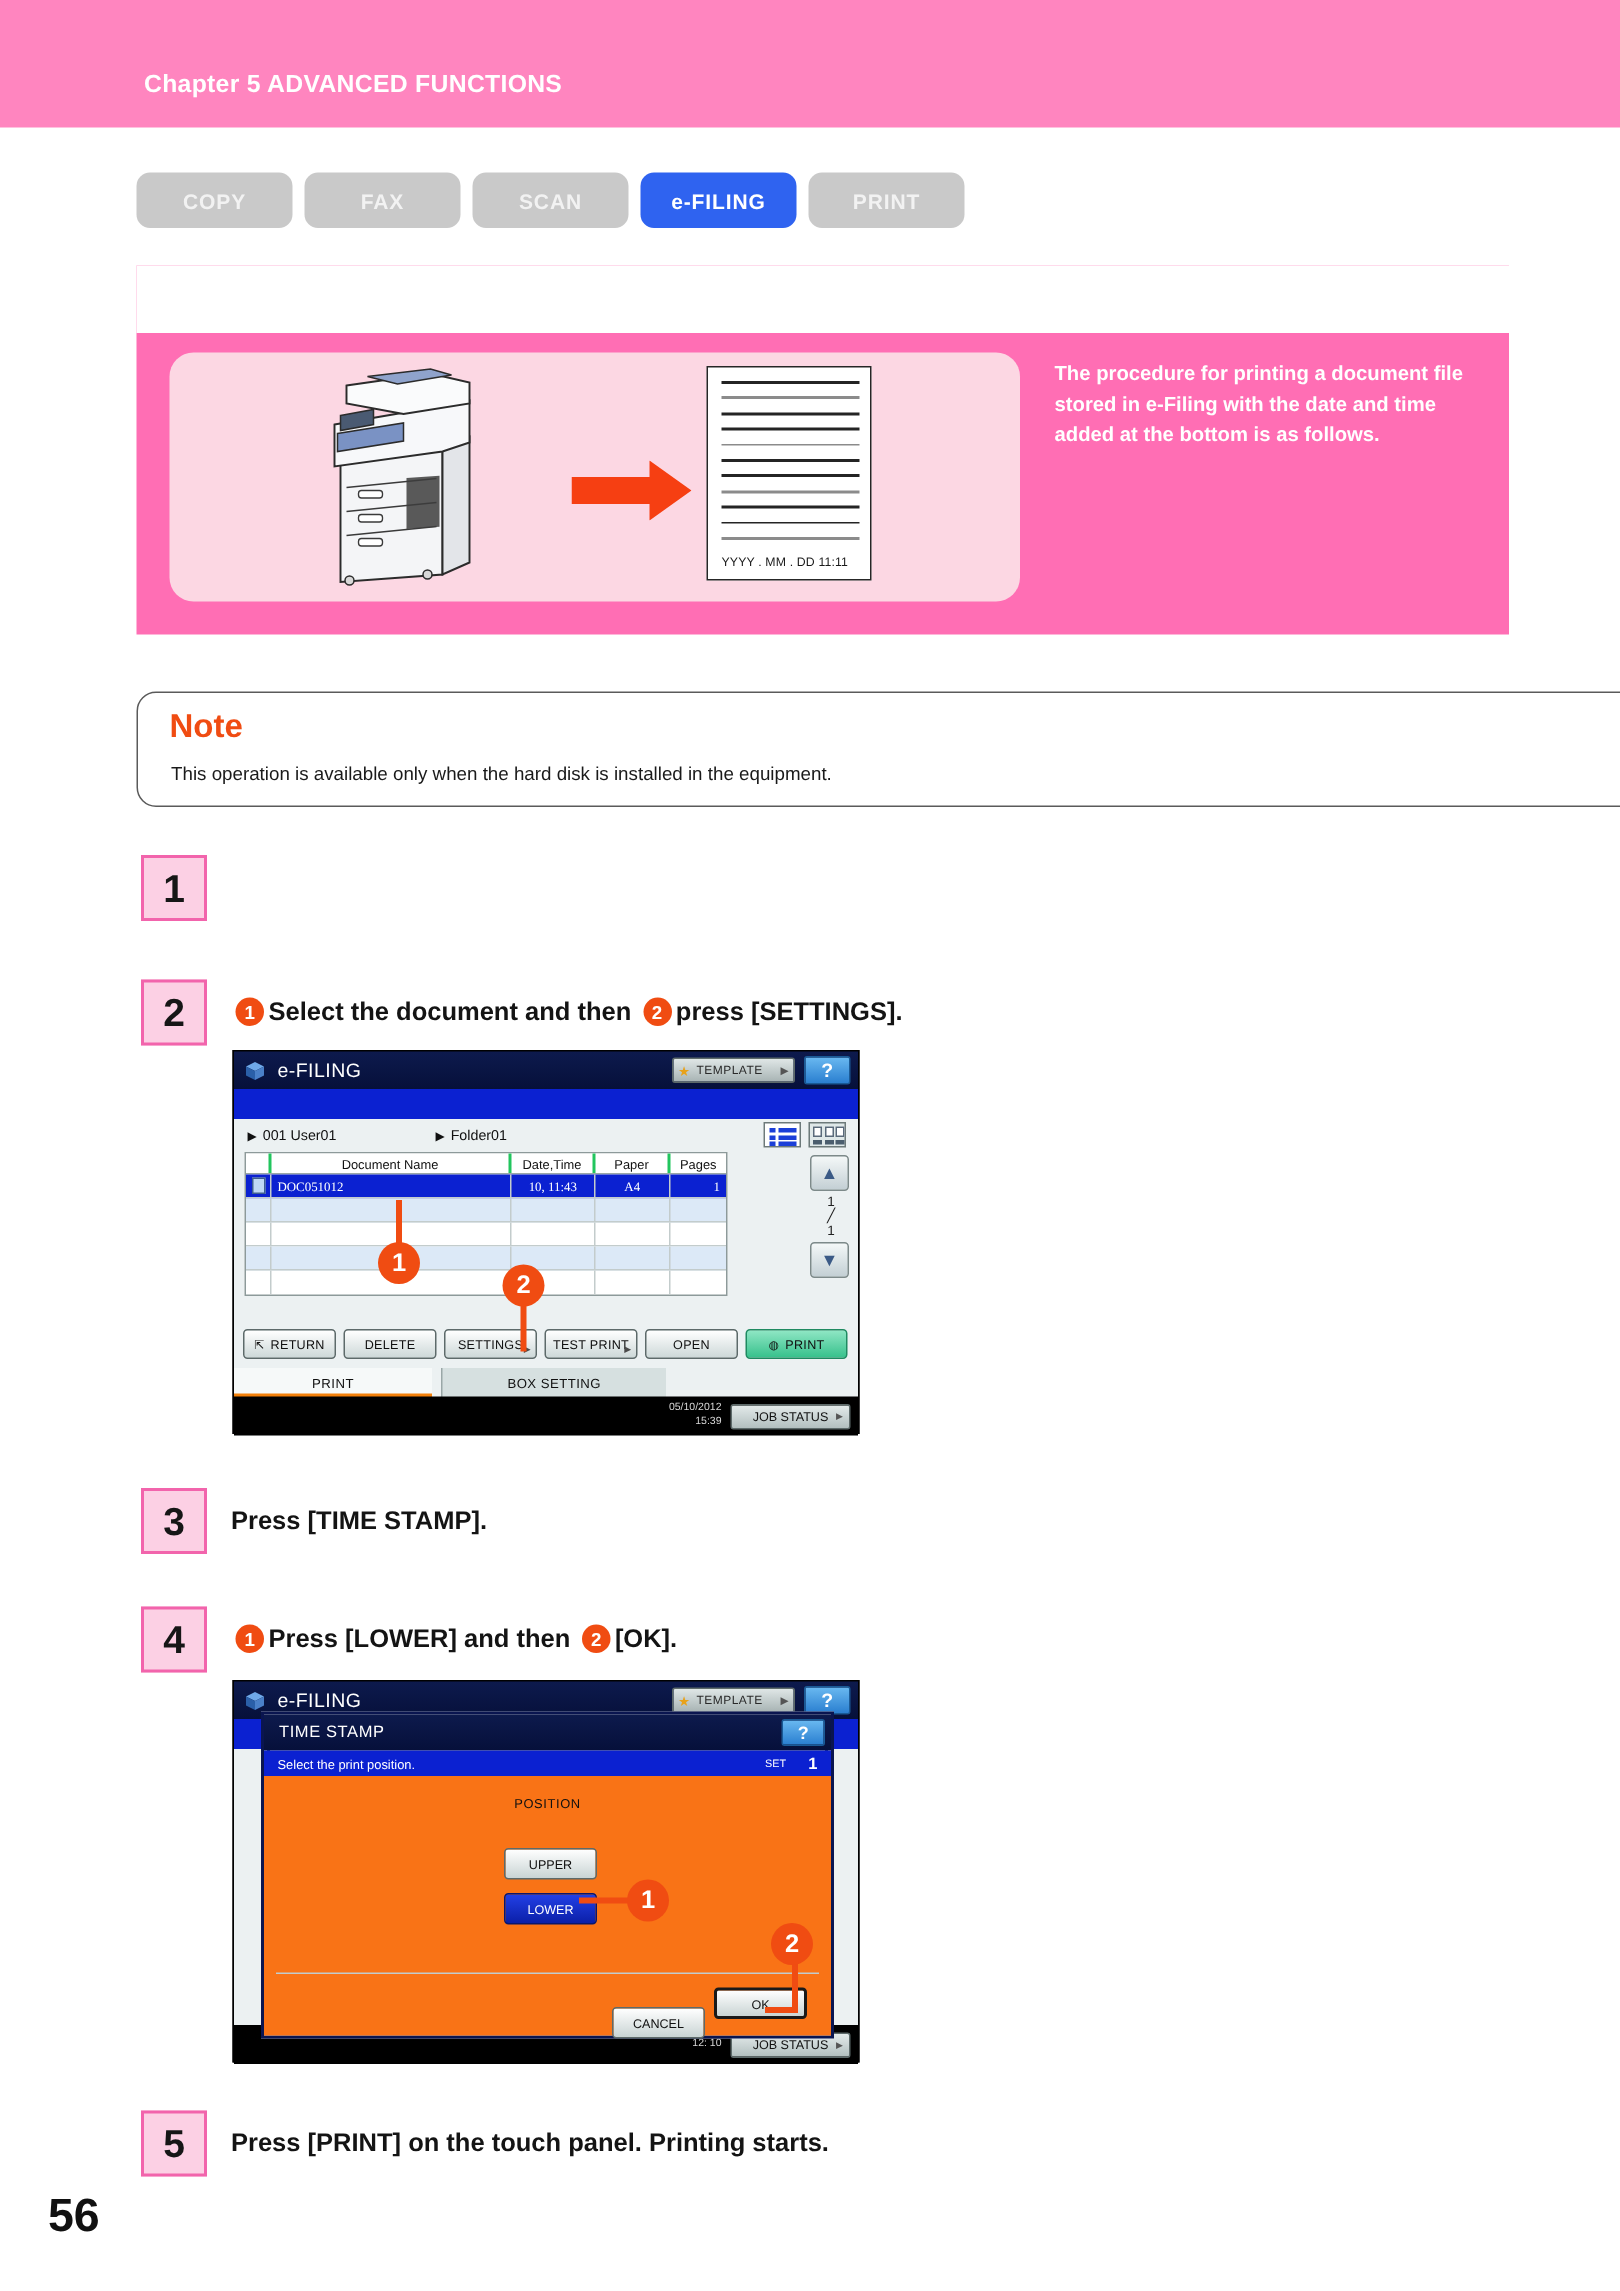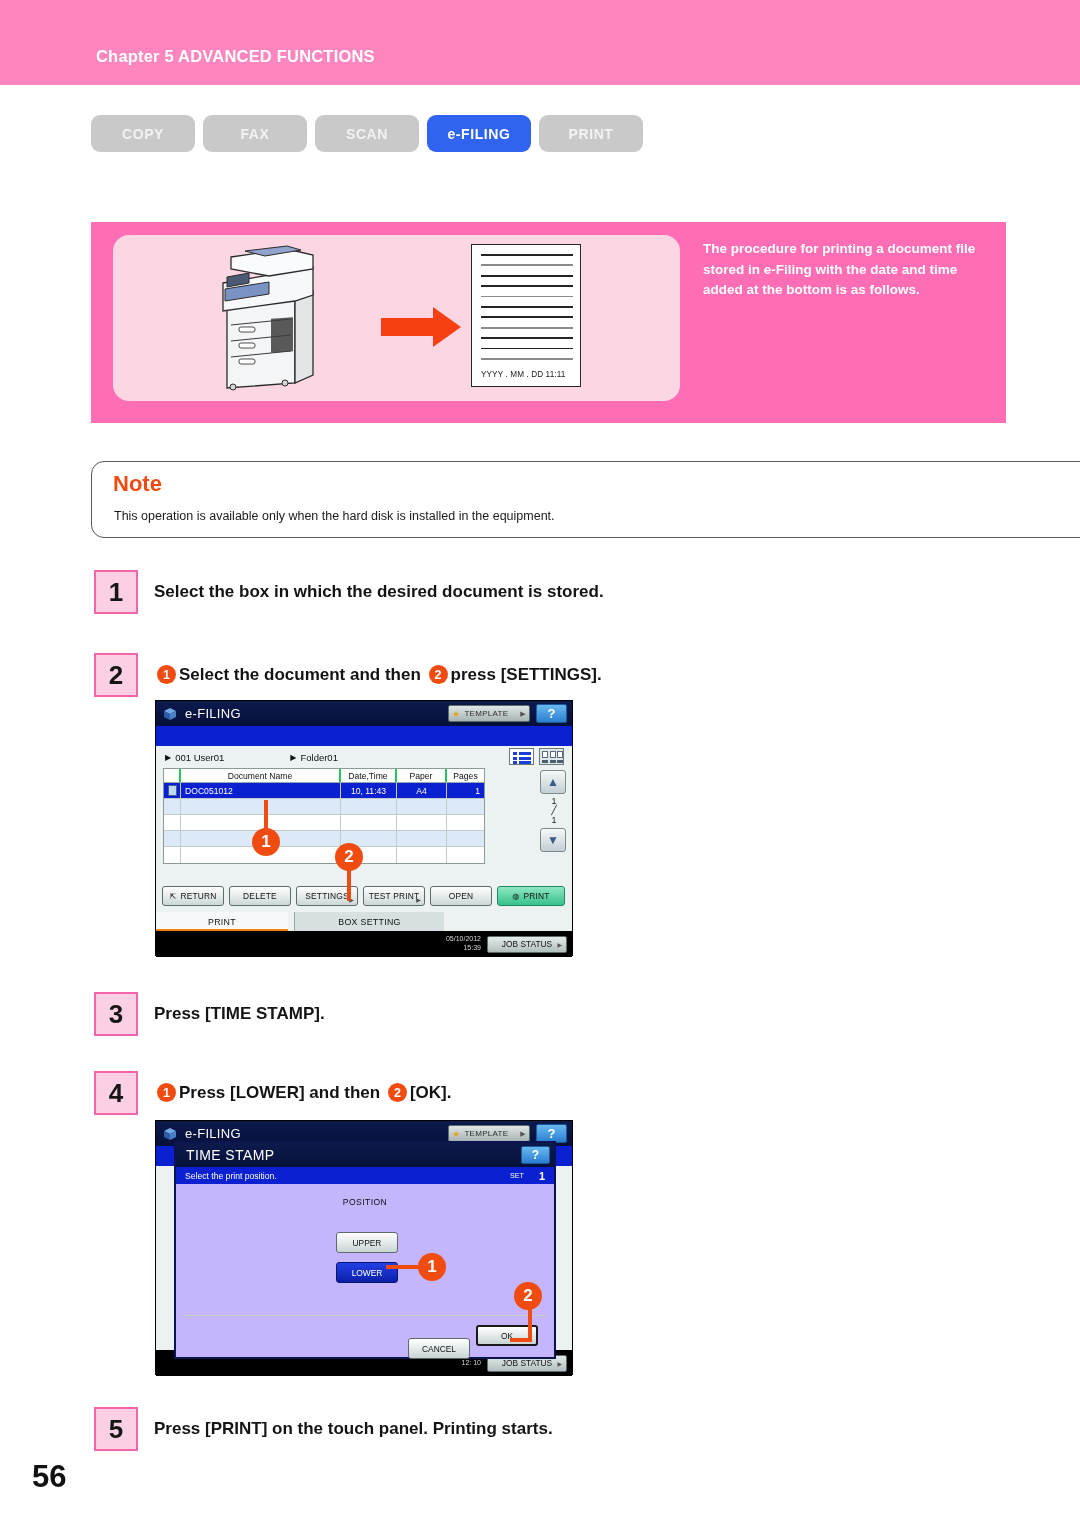--- a/index.html
+++ b/index.html
@@ -212,20 +212,21 @@
   .dt-head { display: flex; height: 14px; background: #ffffff; border-bottom: 1px solid #9aa7a7; }
   .dt-head div {
     display: flex; align-items: center; justify-content: center;
     color: #111; border-right: 2px solid #22c55e;
   }
   .dt-row { display: flex; height: 16px; border-bottom: 1px solid #c3cccc; }
   .dt-row div {
     display: flex; align-items: center;
     border-right: 1px solid #c3cccc;
     padding-left: 4px;
+    font-family: Liberation Serif, serif;
   }
   .dt-row.sel { background: #0B21D1; color: #ffffff; }
   .dt-row.alt { background: #DCE9F7; }
   .c-icon { width: 17px; justify-content: center !important; padding-left: 0 !important; }
   .c-name { width: 160px; }
   .c-date { width: 56px; justify-content: center !important; padding-left: 0 !important; }
   .c-paper { width: 50px; justify-content: center !important; padding-left: 0 !important; }
   .c-pages { width: 37px; justify-content: flex-end !important; padding-right: 4px; border-right: none !important; }
   .file-glyph {
     width: 9px; height: 11px; background: #BFD8F5;
@@ -296,40 +297,40 @@
     position: absolute;
     border: 2px solid #0a1550;
     background: #E8EEEF;
   }
   .ts-outline { position: absolute; inset: 2px; border: 2px solid #1b2f8f; }
   .ts-title {
     position: absolute; left: 0; top: 0; width: 100%; height: 24px;
     background: linear-gradient(to bottom,#0d1a4d,#06103a);
     display: flex; align-items: center;
   }
-  .ts-title span { color: #ffffff; font-size: 14px; margin-left: 10px; letter-spacing: .4px; }
+  .ts-title span { color: #ffffff; font-size: 11px; margin-left: 10px; letter-spacing: .4px; }
   .ts-help {
     position: absolute; right: 4px; top: 3px;
     width: 29px; height: 18px;
     background: linear-gradient(to bottom,#69b8f0,#2a7fd0);
     border: 1px solid #1a5a96; border-radius: 2px;
     color: #ffffff; font-size: 12px; font-weight: bold;
     display: flex; align-items: center; justify-content: center;
   }
   .ts-sub {
     position: absolute; left: 0; top: 24px; width: 100%; height: 17px;
     background: #0B21D1;
     display: flex; align-items: center;
   }
   .ts-sub .lbl { color: #ffffff; font-size: 8.6px; margin-left: 9px; }
   .ts-sub .setword { position: absolute; right: 30px; font-size: 7.2px; color: #ffffff; }
   .ts-sub .setnum { position: absolute; right: 9px; font-size: 11px; font-weight: bold; color: #ffffff; }
   .ts-area {
     position: absolute; left: 0; top: 41px; right: 0; bottom: 0;
-    background: #c4b5fd;
+    background: #f97316;
   }
   .pos-label {
     position: absolute; left: 0; top: 13px; width: 100%;
     text-align: center; font-size: 8.6px; color: #101010; letter-spacing: .4px;
   }
   .posbtn {
     position: absolute;
     width: 62px; height: 21px;
     border: 1px solid #5d6a6a; border-radius: 3px;
     background: linear-gradient(to bottom,#ffffff,#c9d4d4);
@@ -446,21 +447,20 @@
   <div class="banner-text">The procedure for printing a document file stored in e-Filing with the date and time added at the bottom is as follows.</div>
 </div>
 
 <div class="note-box">
   <div class="note-title">Note</div>
   <div class="note-text">This operation is available only when the hard disk is installed in the equipment.</div>
 </div>
 
 <div class="step" style="left:94px; top:570px;">
   <div class="step-num">1</div>
-  <div class="step-text">Select the box in which the desired document is stored.</div>
 </div>
 
 <div class="step" style="left:94px; top:653px;">
   <div class="step-num">2</div>
   <div class="step-text">
     <span class="inline-badge">1</span><span>Select the document and then </span><span class="inline-badge">2</span><span>press [SETTINGS].</span>
   </div>
 </div>
 
 <div class="panel" style="left:155px; top:700px; width:418px; height:256px;">

